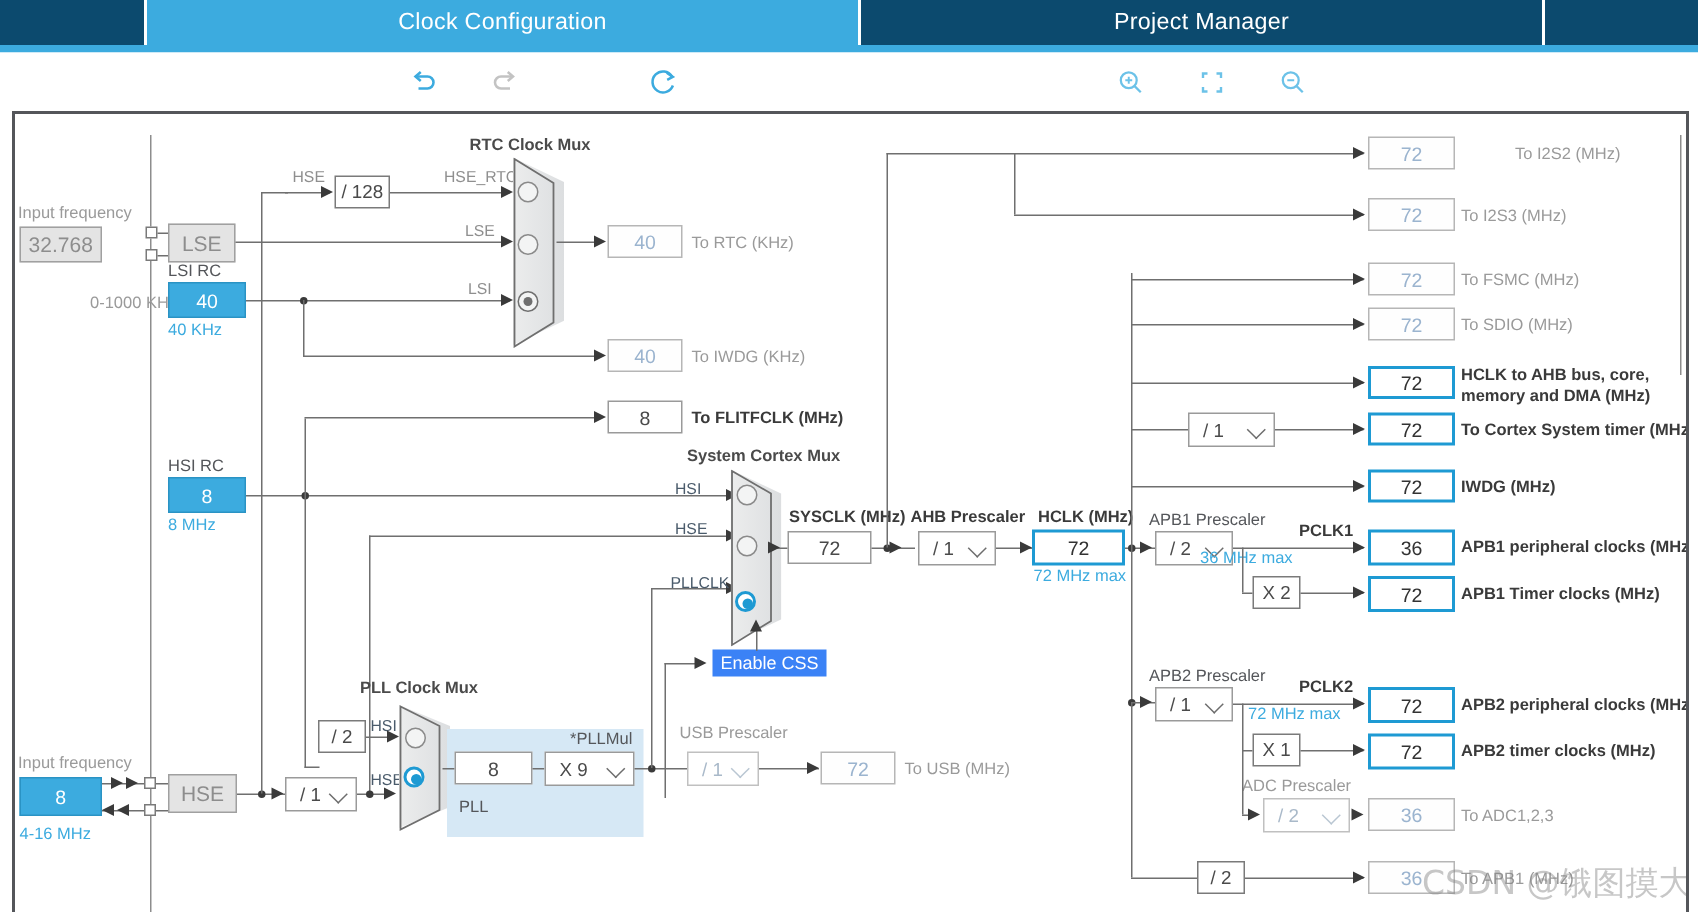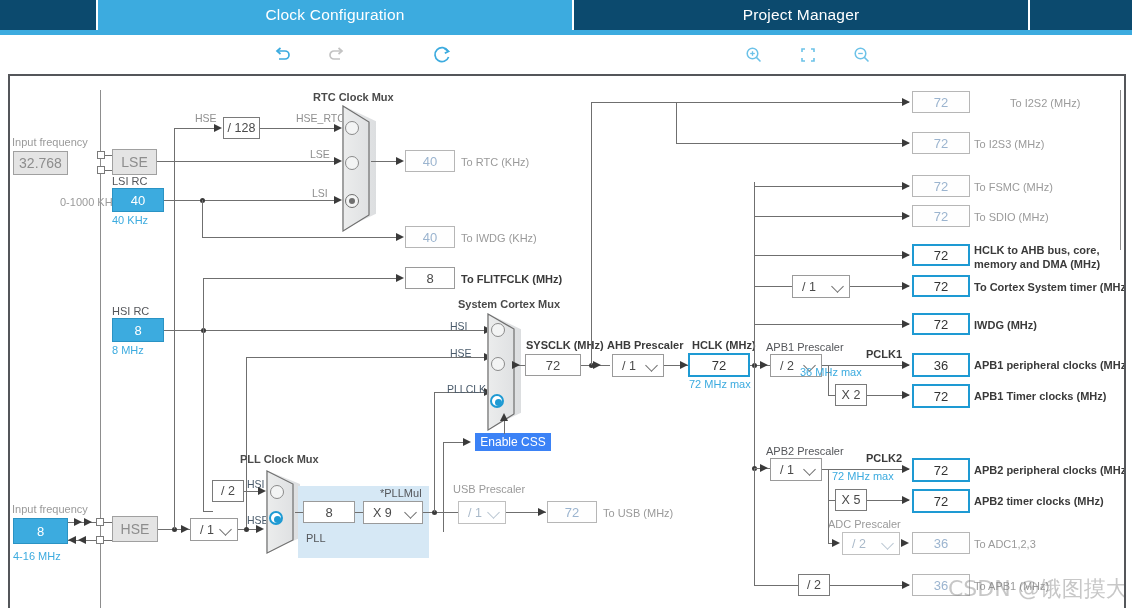--- a/index.html
+++ b/index.html
@@ -590,21 +590,21 @@
   </div>
   <div class="lbl bold" style="left:866px; top:452px;">PCLK2</div>
   <div class="lbl blue" style="left:832px; top:470px;">72 MHz max</div>
   <div class="hline" style="left:822px; top:469px; width:87px;"></div>
   <div class="arrow" style="left:902px; top:465px;"></div>
   <div class="vbox hl" style="left:912px; top:458px; width:58px; height:24px;">72</div>
   <div class="lbl out" style="left:974px; top:464px;">APB2 peripheral clocks (MHz)</div>
 
   <div class="vline" style="left:828px; top:469px; height:31px;"></div>
   <div class="hline" style="left:828px; top:500px; width:8px;"></div>
-  <div class="divbox" style="left:835px; top:489px; width:32px;">X 5</div>
+  <div class="divbox" style="left:835px; top:489px; width:32px;">X 1</div>
   <div class="hline" style="left:867px; top:500px; width:42px;"></div>
   <div class="arrow" style="left:902px; top:496px;"></div>
   <div class="vbox hl" style="left:912px; top:489px; width:58px; height:24px;">72</div>
   <div class="lbl out" style="left:974px; top:495px;">APB2 timer clocks (MHz)</div>
 
   <div class="lbl gray" style="left:828px; top:518px;">ADC Prescaler</div>
   <div class="vline" style="left:828px; top:500px; height:43px;"></div>
   <div class="hline" style="left:828px; top:543px; width:10px;"></div>
   <div class="arrow" style="left:832px; top:539px;"></div>
   <div class="sel dim" style="left:842px; top:532px; width:58px;">

